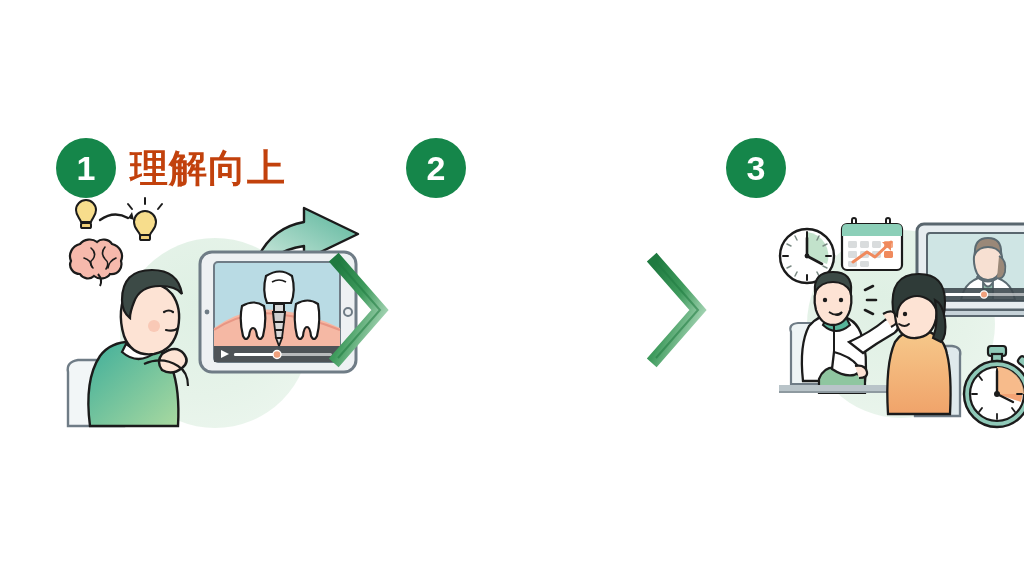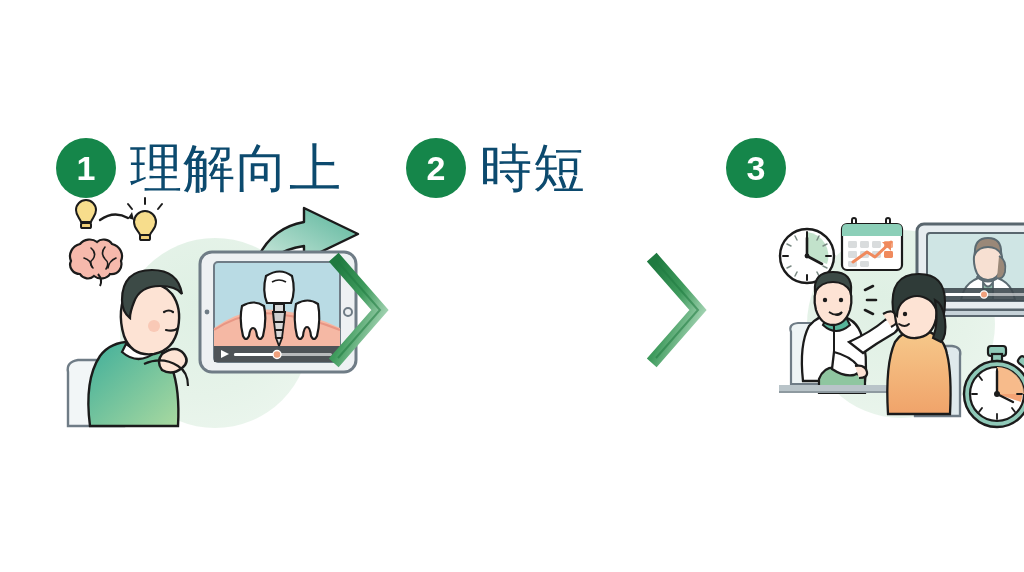--- a/index.html
+++ b/index.html
@@ -24,21 +24,21 @@
 
   .badge {
     width: 60px; height: 60px; border-radius: 50%;
     background: #15864a;
     color: #ffffff;
     display: flex; align-items: center; justify-content: center;
     font-size: 34px; font-weight: bold; line-height: 1;
     font-family: "Liberation Sans", "DejaVu Sans", sans-serif;
   }
   .step-title {
-    font-size: 52px; font-weight: normal; color: #0c4a6e;
+    font-size: 38px; font-weight: bold; color: #c2410c;
     letter-spacing: 1px; line-height: 1; white-space: nowrap;
   }
 
   
   .scene { position: absolute; overflow: visible; }
   #scene-1 { left: 28px;  top: 198px; width: 300px; height: 225px; }
   #scene-2 { left: 388px; top: 212px; width: 285px; height: 212px; }
 
   .blob {
     position: absolute; border-radius: 50%;
@@ -178,21 +178,20 @@
       </defs>
       <path d="M6 4 L48 52 L6 100" fill="none" stroke="url(#chevgrad1)" stroke-width="13" stroke-linecap="square" stroke-linejoin="miter"></path>
       <path d="M6 4 L48 52 L6 100" fill="none" stroke="#1f7a40" stroke-width="2" opacity="0.55"></path>
     </svg>
   </div>
 
   <div class="step" id="step-2">
 
     <div class="step-head">
       <div class="badge">2</div>
-      <div class="step-title">時短</div>
     </div>
 
     <div class="scene" id="scene-2">
       <div class="blob" style="left:34px; top:18px; width:188px; height:188px;"></div>
 
       <svg style="position:absolute; left:4px; top:14px;" width="60" height="60" viewBox="0 0 60 60">
         <circle cx="30" cy="30" r="27" fill="#ffffff" stroke="#1b1b1b" stroke-width="2.4"></circle>
         <path d="M30 30 L30 6 A24 24 0 0 1 50 38 Z" fill="#bfe0c8" opacity="0.95"></path>
         <g stroke="#1b1b1b" stroke-width="2" stroke-linecap="round">
           <line x1="30" y1="6" x2="30" y2="11"></line>

